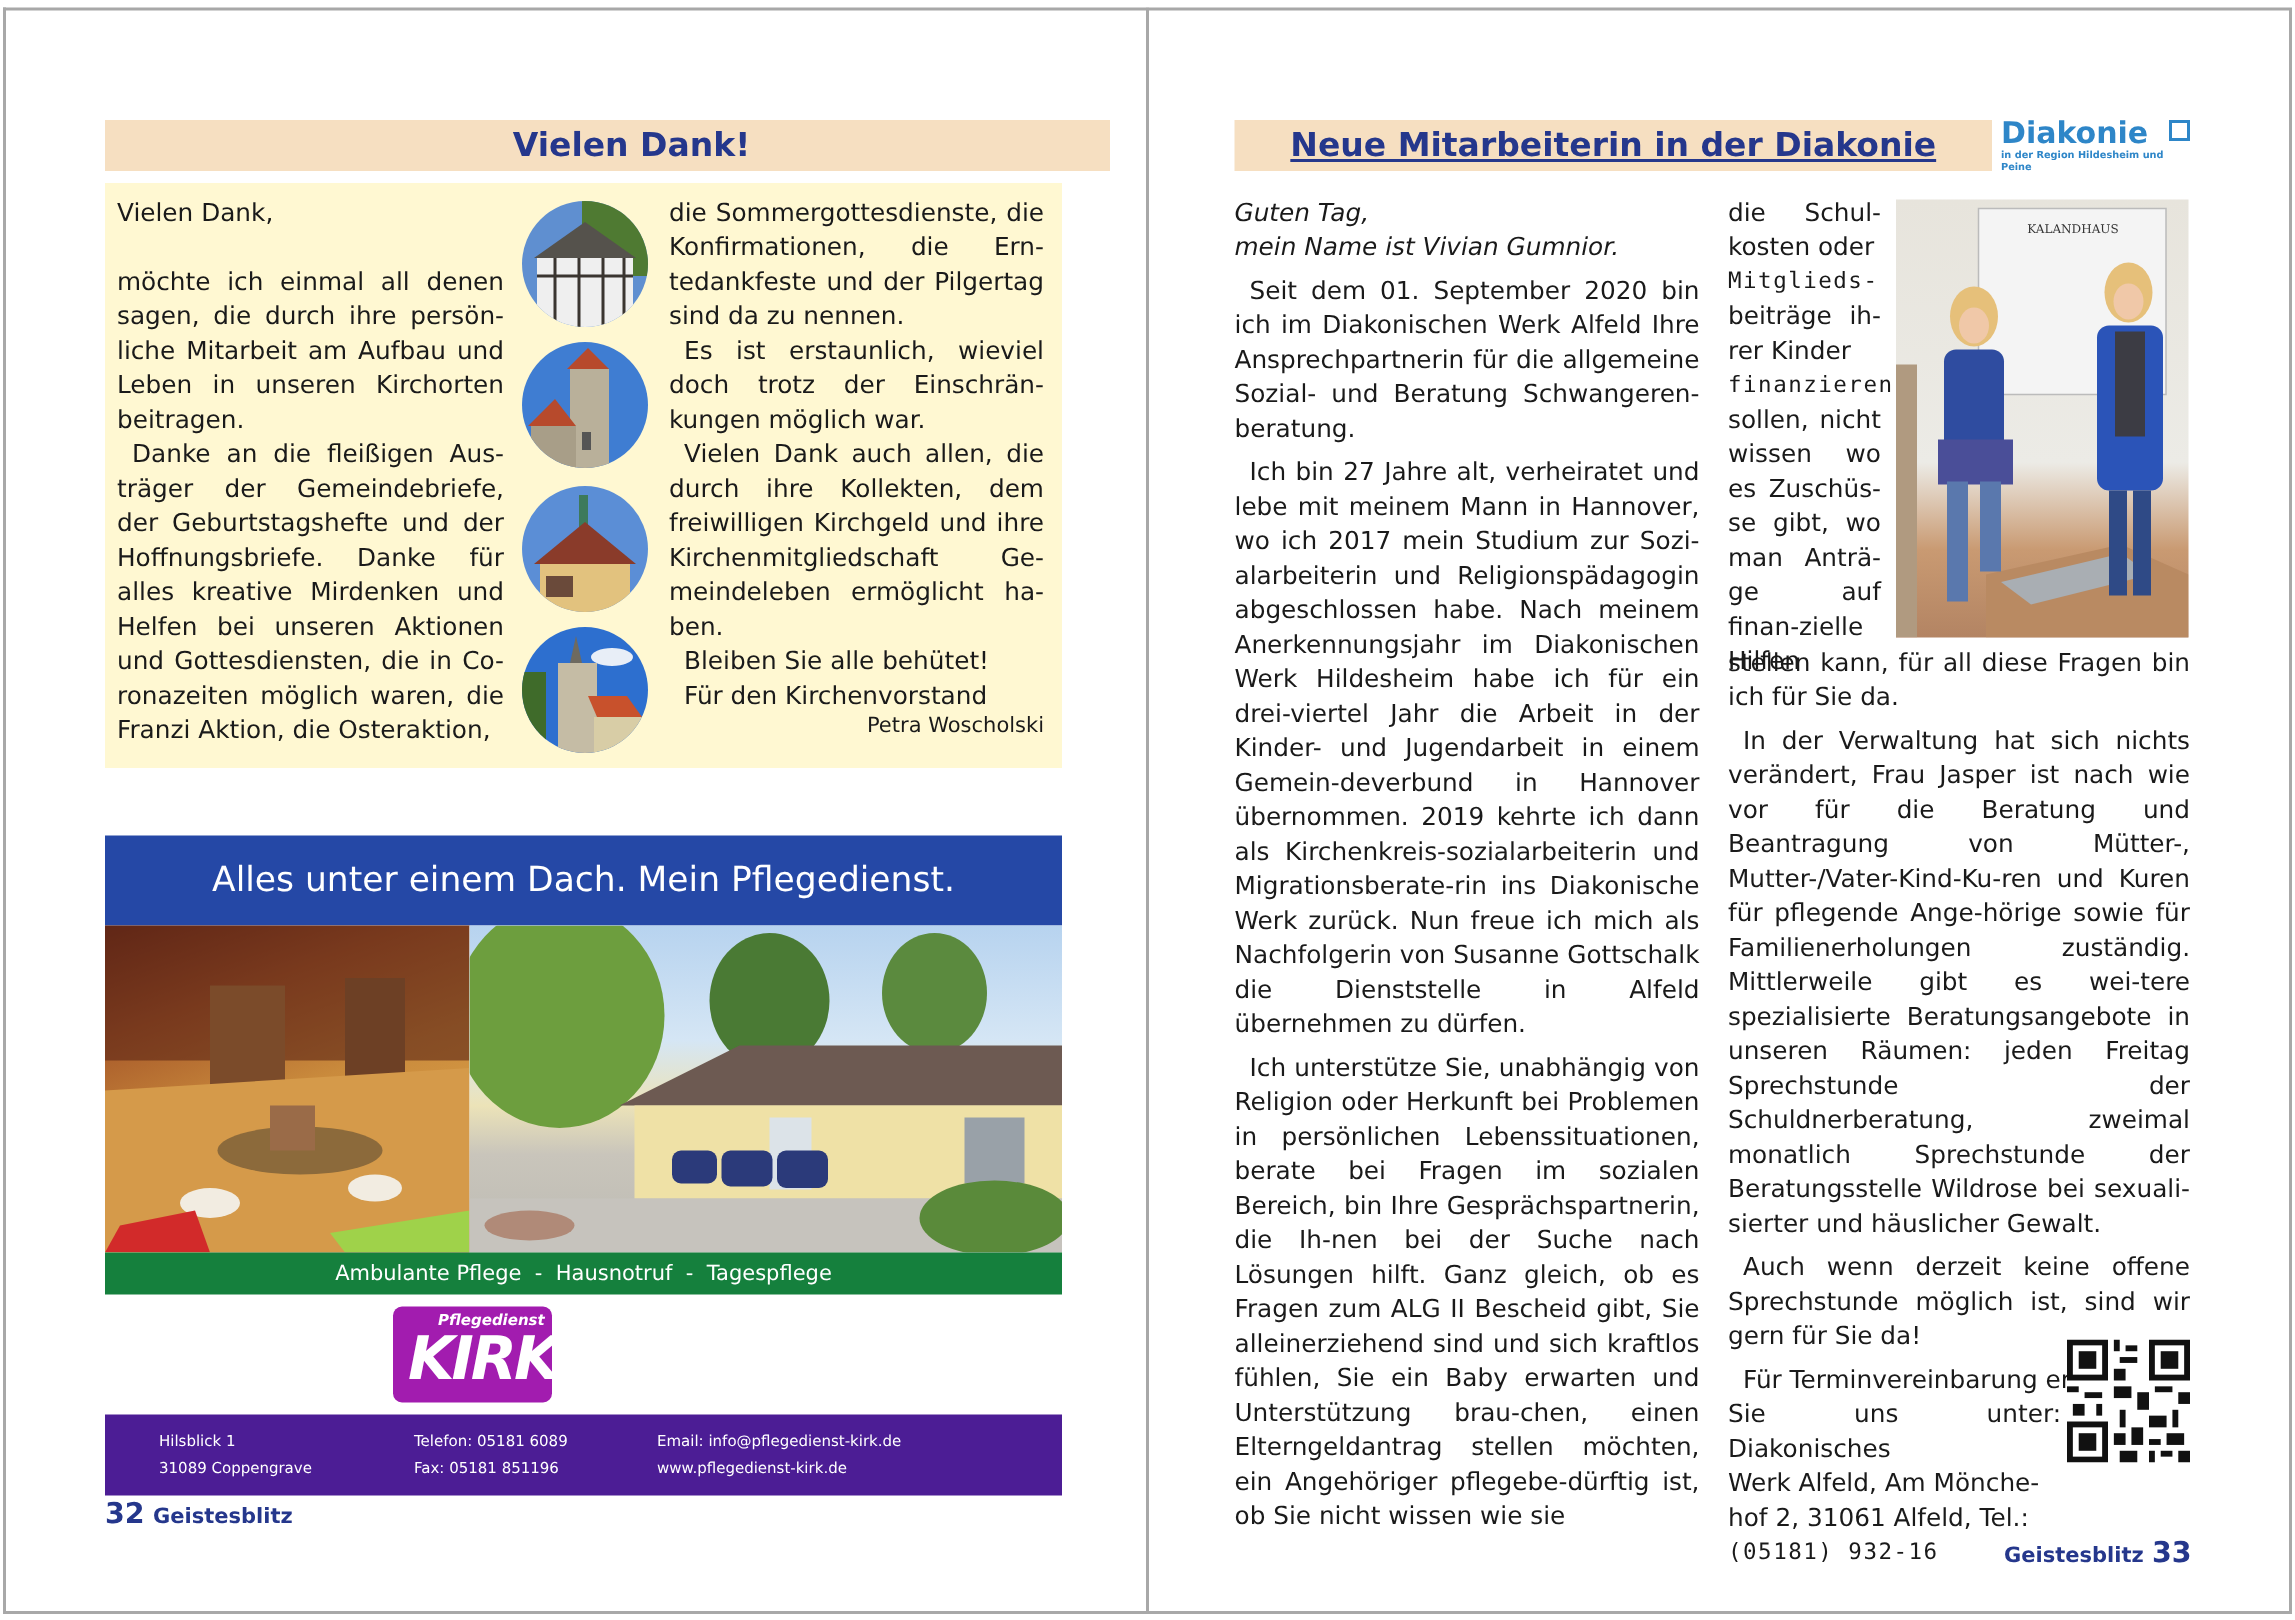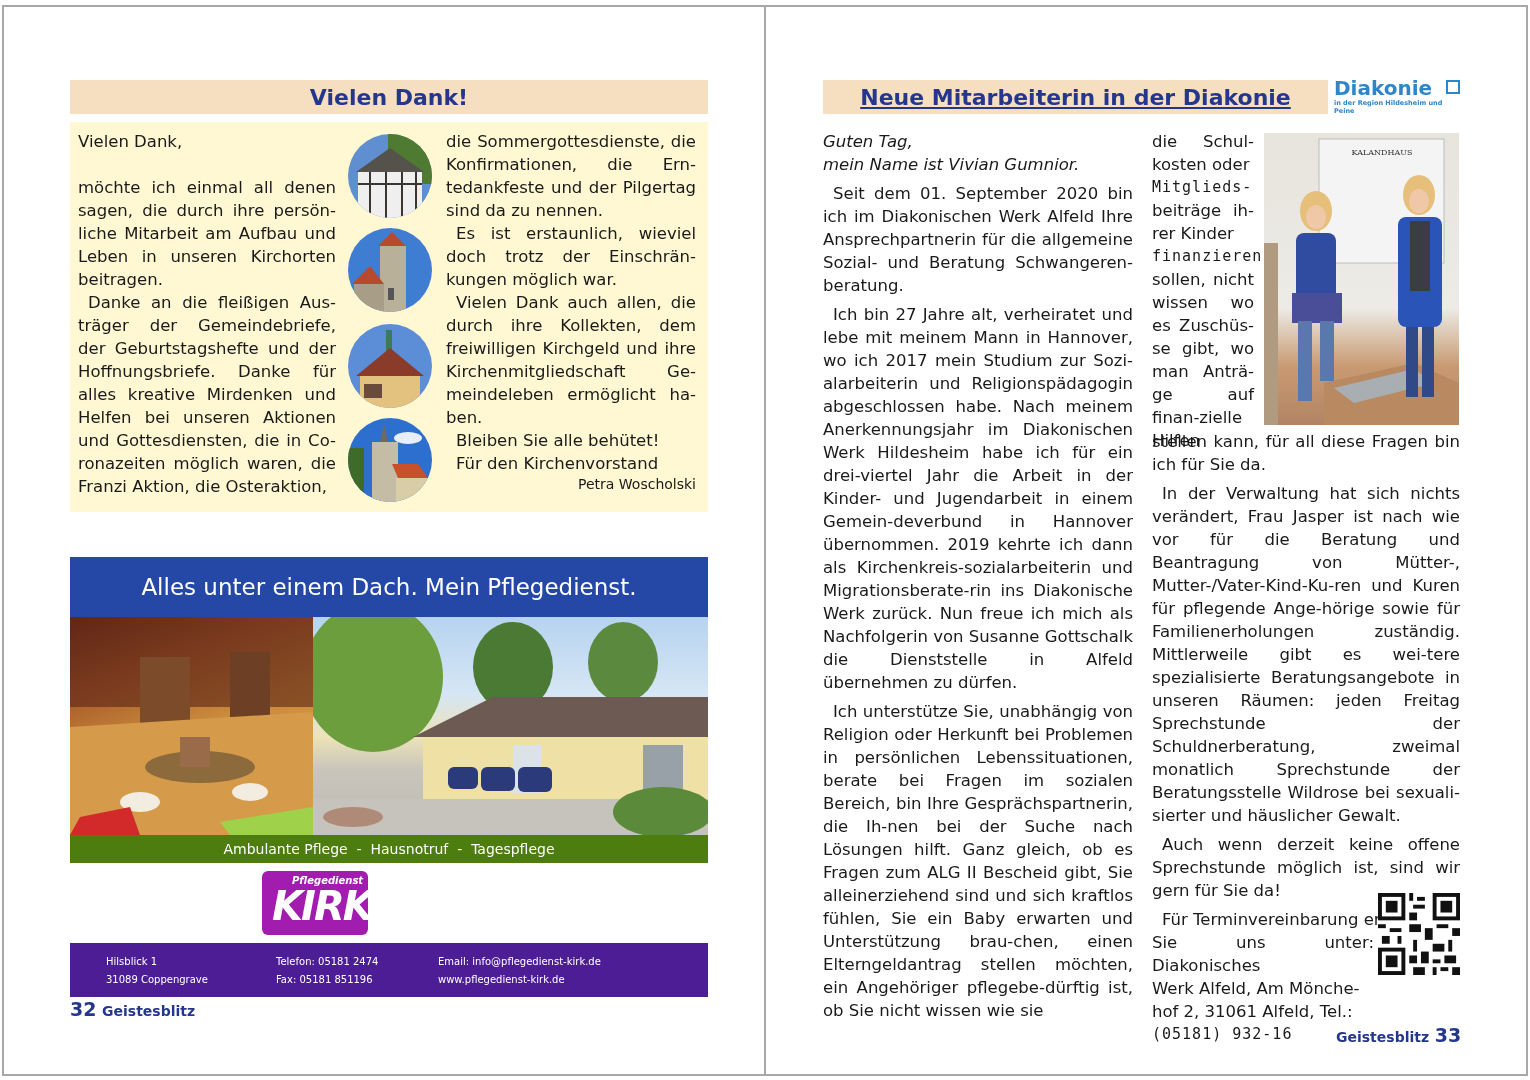--- a/index.html
+++ b/index.html
@@ -9,35 +9,35 @@
   #page-left  { left:2px; top:5px; width:762px; height:1067px; border-right:none; }
   #page-right { left:764px; top:5px; width:760px; height:1067px; border-left:2px solid #a8a8a8; }
 
   .title-bar { position:absolute; background:#f6dfc1; color:#25378c; font-weight:bold;
                font-size:22px; display:flex; align-items:center; justify-content:center; }
   .body-text { font-size:16.5px; line-height:23px; text-align:justify; hyphens:manual; }
   .body-text p { margin:0; }
   .indent { text-indent:10px; }
 
   
-  #thanks-title { left:70px; top:80px; width:638px; height:34px; }
+  #thanks-title { left:70px; top:80px; width:638px; height:34px;padding-left:32px; }
   #thanks-box { position:absolute; left:70px; top:122px; width:638px; height:390px; background:#fff8d2; }
   #thanks-col1 { position:absolute; left:8px; top:8px; width:258px; }
   #thanks-col2 { position:absolute; left:376px; top:8px; width:250px; }
   .church { position:absolute; left:278px; width:84px; height:84px; border-radius:50%; overflow:hidden; }
   .signature { text-align:right; font-size:14px; line-height:18px; margin-top:-2px; }
 
   #ad { position:absolute; left:70px; top:557px; width:638px; height:556px; }
   #ad-top { position:absolute; left:0; top:0; width:638px; height:60px; background:#2548a6; color:#fff;
             font-size:23px; display:flex; align-items:center; justify-content:center; }
   #ad-photo-left { position:absolute; left:0; top:60px; width:243px; height:218px; overflow:hidden;
      background:linear-gradient(160deg,#6b2a18 0%,#a85a2a 25%,#c98a3c 50%,#d79b45 70%,#b66a2a 100%); }
   #ad-photo-right { position:absolute; left:243px; top:60px; width:395px; height:218px; overflow:hidden;
      background:linear-gradient(180deg,#b7d3ef 0%,#d5e6f5 35%,#ece3b8 55%,#c9c5bb 70%,#bcbab3 100%); }
-  #ad-strip { position:absolute; left:0; top:278px; width:638px; height:28px; background:#4d7c0f; color:#fff;
+  #ad-strip { position:absolute; left:0; top:278px; width:638px; height:28px; background:#15803d; color:#fff;
               font-size:14px; display:flex; align-items:center; justify-content:center; }
   #logo-kirk { position:absolute; left:192px; top:314px; width:106px; height:64px; background:#a21caf;
                border-radius:6px; color:#fff; }
   #logo-kirk .small { position:absolute; left:30px; top:4px; font-size:10px; font-weight:bold; font-style:italic; }
   #logo-kirk .big { position:absolute; left:10px; top:12px; font-size:40px; font-weight:bold; font-style:italic; letter-spacing:-2px; }
   #logo-schule { position:absolute; left:338px; top:314px; width:106px; height:62px; border:1px solid #555; border-radius:6px; background:#fff; }
   #logo-schule .name { position:absolute; left:8px; top:28px; font-size:7px; border:1px solid #444; padding:0 2px; color:#333; }
   #logo-schule .addr { position:absolute; left:4px; top:48px; font-size:6.5px; color:#333; }
   #ad-contact { position:absolute; left:0; top:386px; width:638px; height:54px; background:#4c1d95; color:#fff; font-size:10px; line-height:18px; }
   .cc { position:absolute; top:10px; }
@@ -172,21 +172,21 @@
     <span class="small">Pflegedienst</span>
     <span class="big">KIRK</span>
   </div>
 
   <div id="ad-contact">
     <div class="cc" style="left:36px">
       <div>Hilsblick 1</div>
       <div>31089 Coppengrave</div>
     </div>
     <div class="cc" style="left:206px">
-      <div>Telefon: 05181 2474</div>
+      <div>Telefon: 05181 6089</div>
       <div>Fax: 05181 851196</div>
     </div>
     <div class="cc" style="left:368px">
       <div>Email: info@pflegedienst-kirk.de</div>
       <div>www.pflegedienst-kirk.de</div>
     </div>
   </div>
 </div>
 
 <div class="page-num-left">

